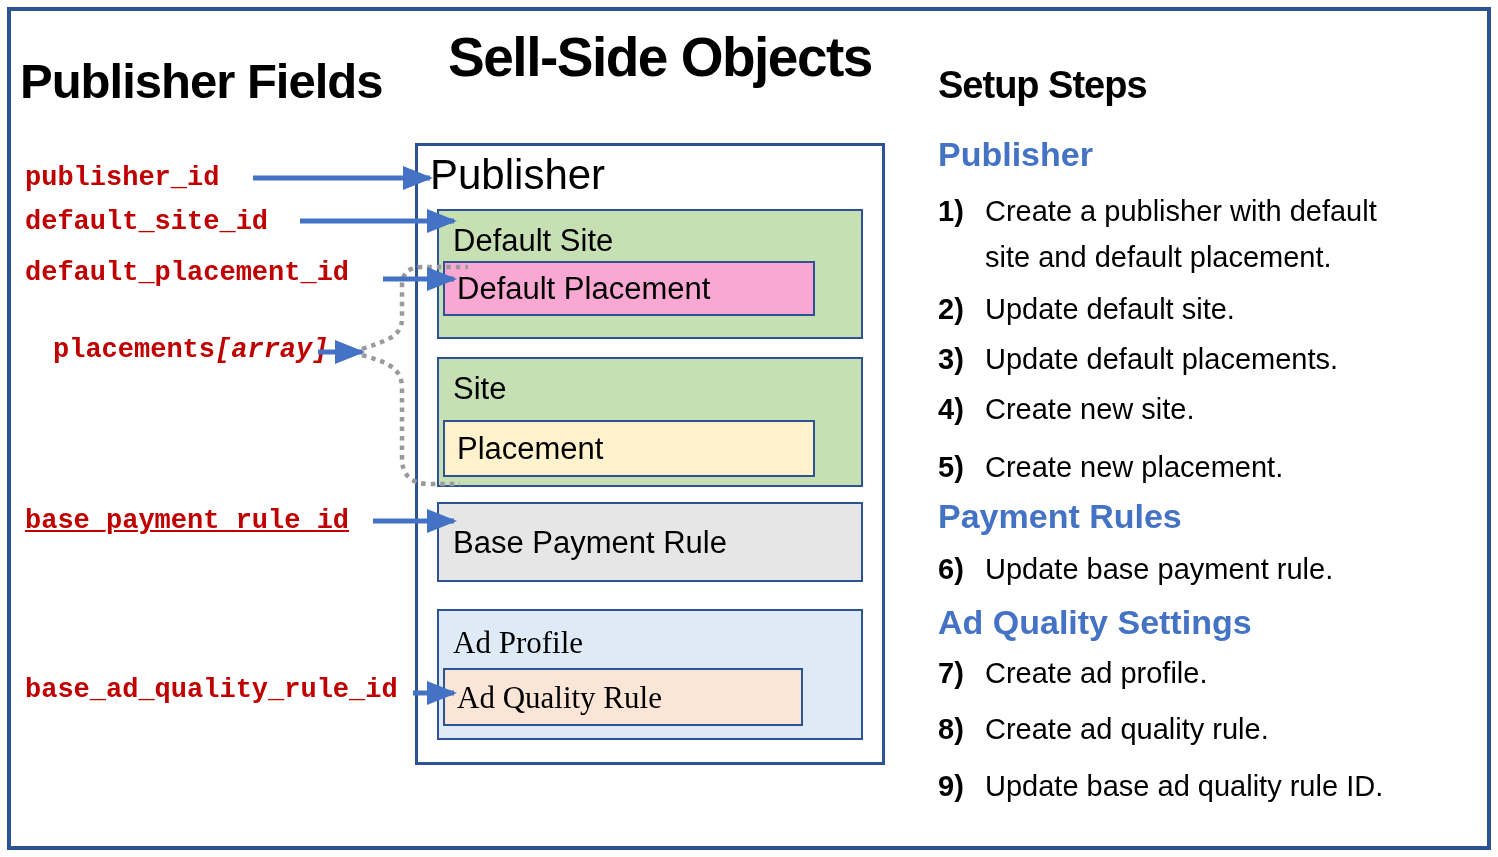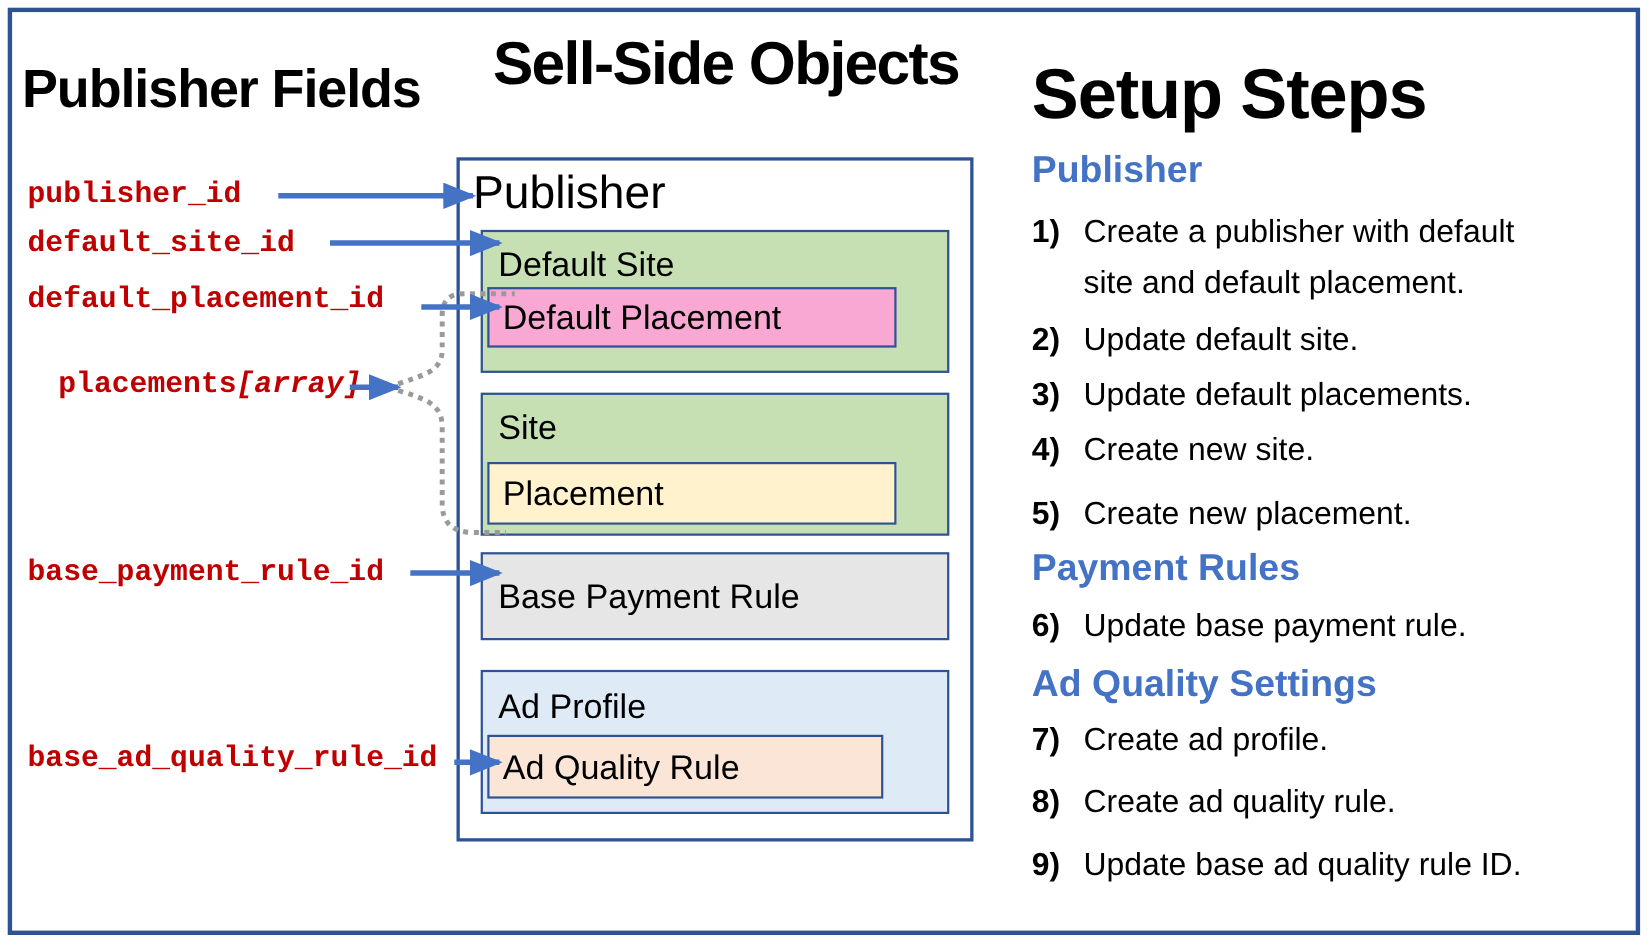--- a/index.html
+++ b/index.html
@@ -13,46 +13,46 @@
   .title-left{position:absolute;left:20px;top:57px;font-size:49px;font-weight:bold;
     letter-spacing:-1px;line-height:1;white-space:nowrap;}
   .title-center{position:absolute;left:430px;top:30px;width:460px;text-align:center;
     font-size:55px;font-weight:bold;letter-spacing:-1.5px;line-height:1;white-space:nowrap;}
 
   
   .field{position:absolute;left:25px;font-family:"Liberation Mono","DejaVu Sans Mono",monospace;
     font-weight:bold;font-size:27px;line-height:38px;color:#c00000;white-space:nowrap;z-index:2;}
   .field .sfx{font-style:italic;}
   #field-0{top:159px;} #field-1{top:203px;} #field-2{top:254px;}
-  #field-3{top:331px;margin-left:28px;} #field-4{top:502px;} #field-5{top:671px;}
+  #field-3{top:331px;margin-left:28px;} #field-4{top:502px;text-decoration:underline;} #field-5{top:671px;}
 
   
   .publisher-box{position:absolute;left:415px;top:143px;width:470px;height:622px;
     border:3px solid #2e5395;background:#fff;box-sizing:border-box;z-index:1;}
   .publisher-label{font-size:42px;line-height:1;margin:8px 0 0 12px;}
   .obj{position:absolute;left:19px;width:426px;border:2px solid #2e5395;box-sizing:border-box;}
   .obj-label{font-size:31px;line-height:1;margin:14px 0 0 14px;}
   .obj.default-site{top:63px;height:130px;background:#c6e0b4;}
   .obj.site{top:211px;height:130px;background:#c6e0b4;}
   .obj.payment{top:356px;height:80px;background:#e7e6e6;display:flex;align-items:center;}
   .obj.payment .obj-label{margin:0 0 0 14px;}
-  .obj.adprofile{top:463px;height:131px;background:#deebf7;}
+  .obj.adprofile{top:463px;height:131px;background:#deebf7;font-family:Liberation Serif, serif;}
   .obj.adprofile .obj-label{margin:16px 0 0 14px;}
   .child{position:absolute;left:4px;border:2px solid #2e5395;box-sizing:border-box;
     display:flex;align-items:center;padding-left:12px;font-size:31px;line-height:1;}
   .child.default-placement{top:50px;width:372px;height:55px;background:#f9a8d4;}
   .child.placement{top:61px;width:372px;height:57px;background:#fff2cc;text-align:center;}
   .child.ad-quality{top:57px;width:360px;height:58px;background:#fbe5d6;}
 
   
   .overlay{position:absolute;left:0;top:0;width:1498px;height:857px;z-index:5;pointer-events:none;}
 
   
   .setup-col{position:absolute;left:938px;top:56px;width:548px;z-index:2;}
-  .setup-title{font-size:64px;font-weight:bold;line-height:58px;letter-spacing:-1px;margin:0 0 20px 0;}
+  .setup-title{font-size:38px;font-weight:bold;line-height:58px;letter-spacing:-1px;margin:0 0 20px 0;}
   .section-heading{font-size:34px;font-weight:bold;line-height:40px;color:#4472c4;}
   .step{display:flex;font-size:29px;line-height:46px;}
   .step-num{font-weight:bold;width:47px;flex:none;}
   .step-text{white-space:pre-line;}
   #step-1-1{margin-top:14px;} #step-1-2{margin-top:6px;} #step-1-3{margin-top:4px;}
   #step-1-4{margin-top:4px;}  #step-1-5{margin-top:12px;}
   #heading-2{margin-top:6px;} #step-2-1{margin-top:10px;}
   #heading-3{margin-top:10px;} #step-3-1{margin-top:8px;}
   #step-3-2{margin-top:10px;} #step-3-3{margin-top:11px;}
 </style>

